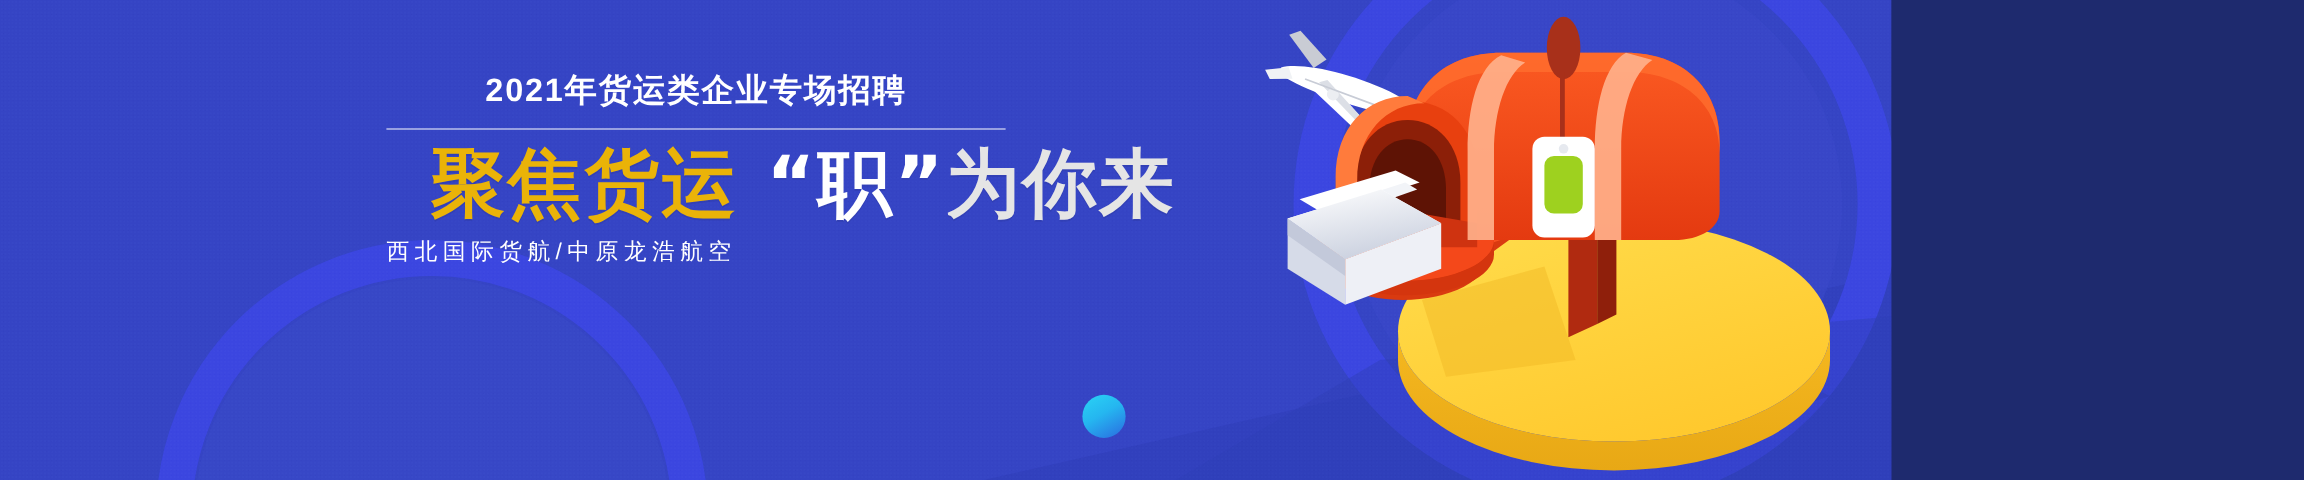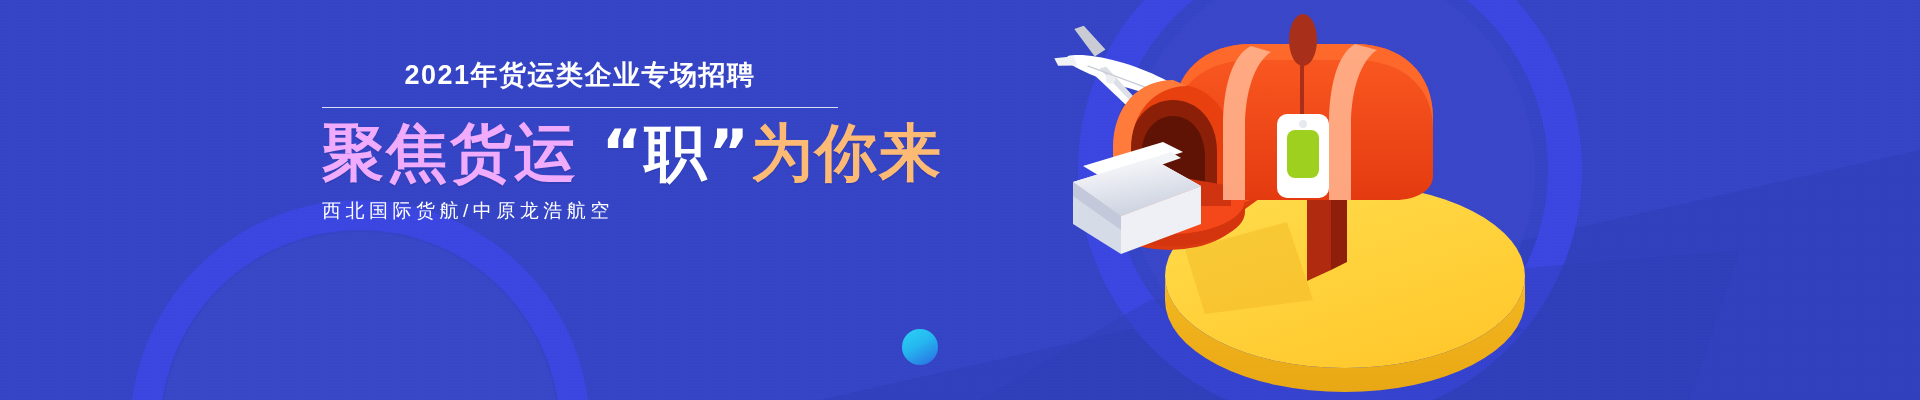--- a/index.html
+++ b/index.html
@@ -5,21 +5,21 @@
 <style>
   html, body {
     margin: 0;
     padding: 0;
     background: #1e2a6e;
   }
   * { box-sizing: border-box; }
 
   .banner {
     position: relative;
-    width: 1920px;
+    width: 1576px;
     height: 400px;
     overflow: hidden;
     background: #3544c4;
     font-family: "Liberation Sans", "DejaVu Sans", sans-serif;
     -webkit-font-smoothing: antialiased;
   }
 
   
   .bg-layer {
     position: absolute;
@@ -290,21 +290,21 @@
 
   <div class="dot"></div>
 
   <div class="text-block">
 
     <div class="eyebrow">2021年货运类企业专场招聘</div>
 
     <div class="rule"></div>
 
     <div class="headline">
-      <span class="hl-yellow" style="color: #f0abfc;">聚焦货运 </span><span class="hl-white">“职”</span><span class="hl-yellow" style="color: #fdba74;">为你来</span>
+      <span class="hl-yellow" style="color: #eab308; margin-left: 37px;">聚焦货运 </span><span class="hl-white">“职”</span><span class="hl-yellow" style="color: #e5e5e5;">为你来</span>
     </div>
 
     <div class="sub-row">
       <span class="sub-left">西北国际货航/中原龙浩航空</span>
       <span class="sub-gap"></span>
     </div>
 
   </div>
 
 </div>

